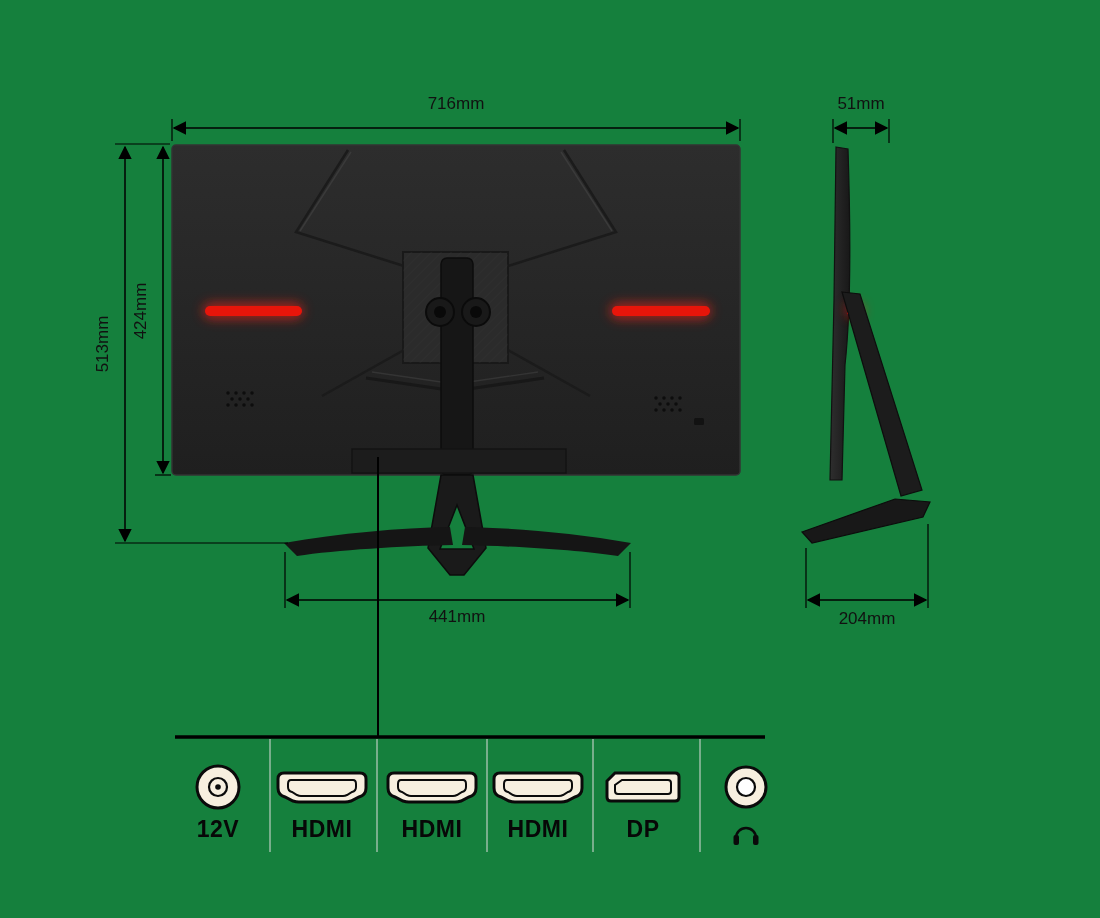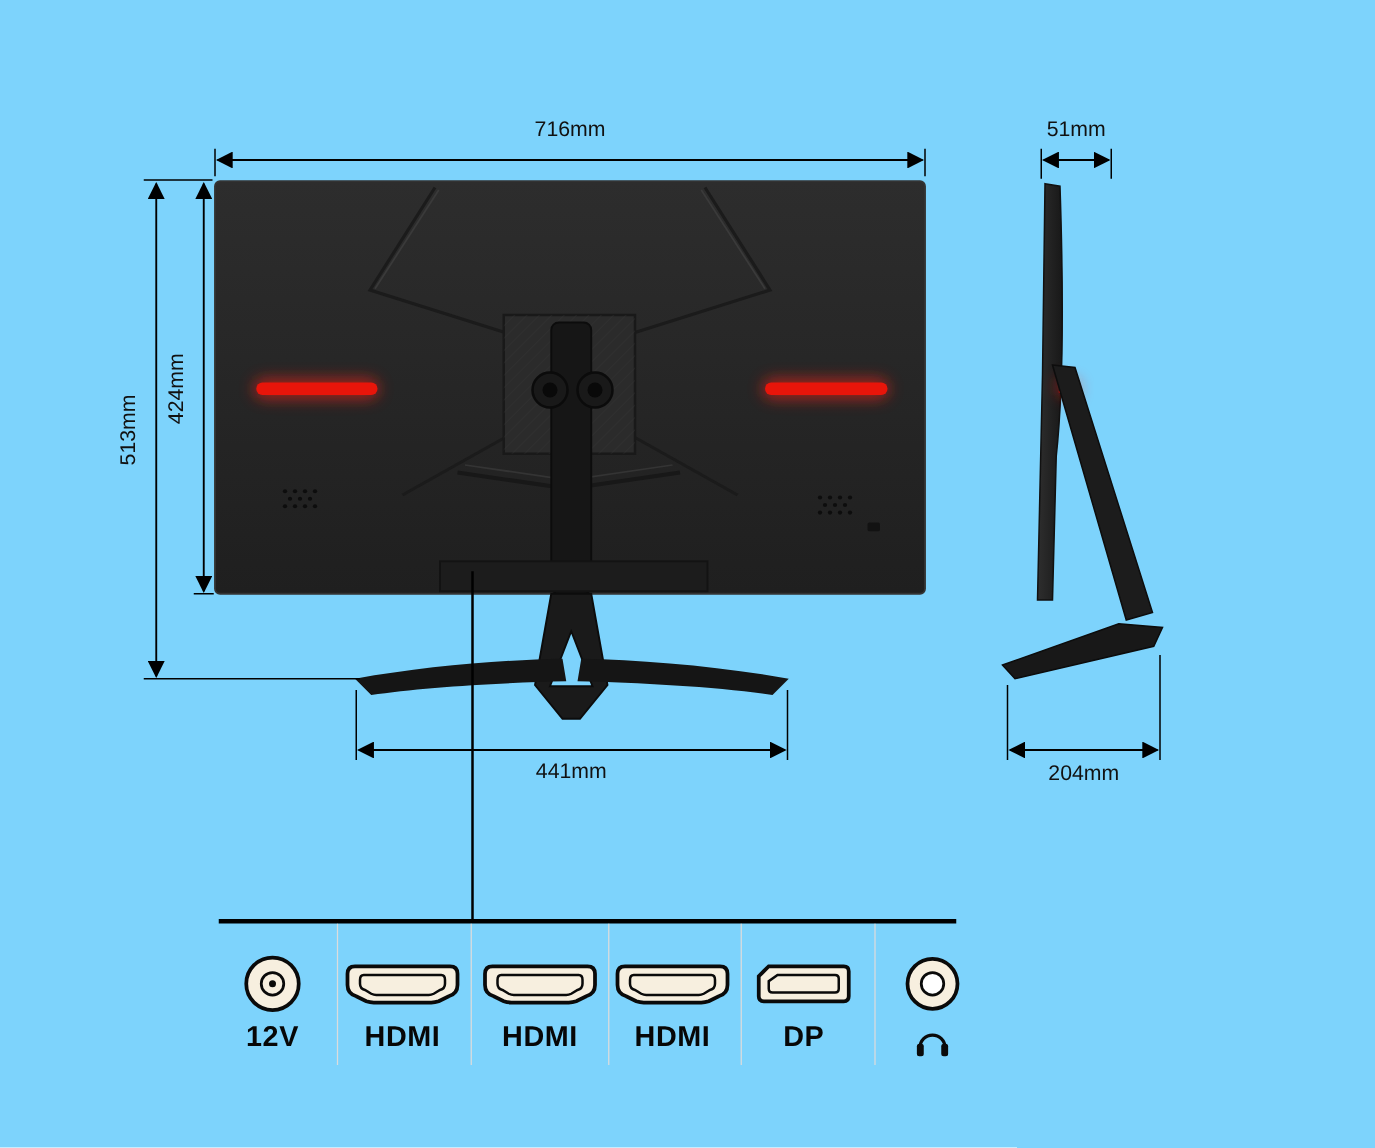--- a/index.html
+++ b/index.html
@@ -1,20 +1,20 @@
 <!DOCTYPE html>
 <html><head>
 <meta charset="utf-8">
 <style>
   html, body { margin: 0; padding: 0; background: #ffffff; }
   .canvas {
     position: relative;
     width: 1100px;
     height: 918px;
-    background: #7dd3fc;
+    background: #15803d;
     font-family: "Liberation Sans", sans-serif;
     overflow: hidden;
   }
   svg { display: block; }
   .dim-label {
     font-family: "Liberation Sans", sans-serif;
     font-size: 17px;
     font-weight: 500;
     fill: #111111;
   }

